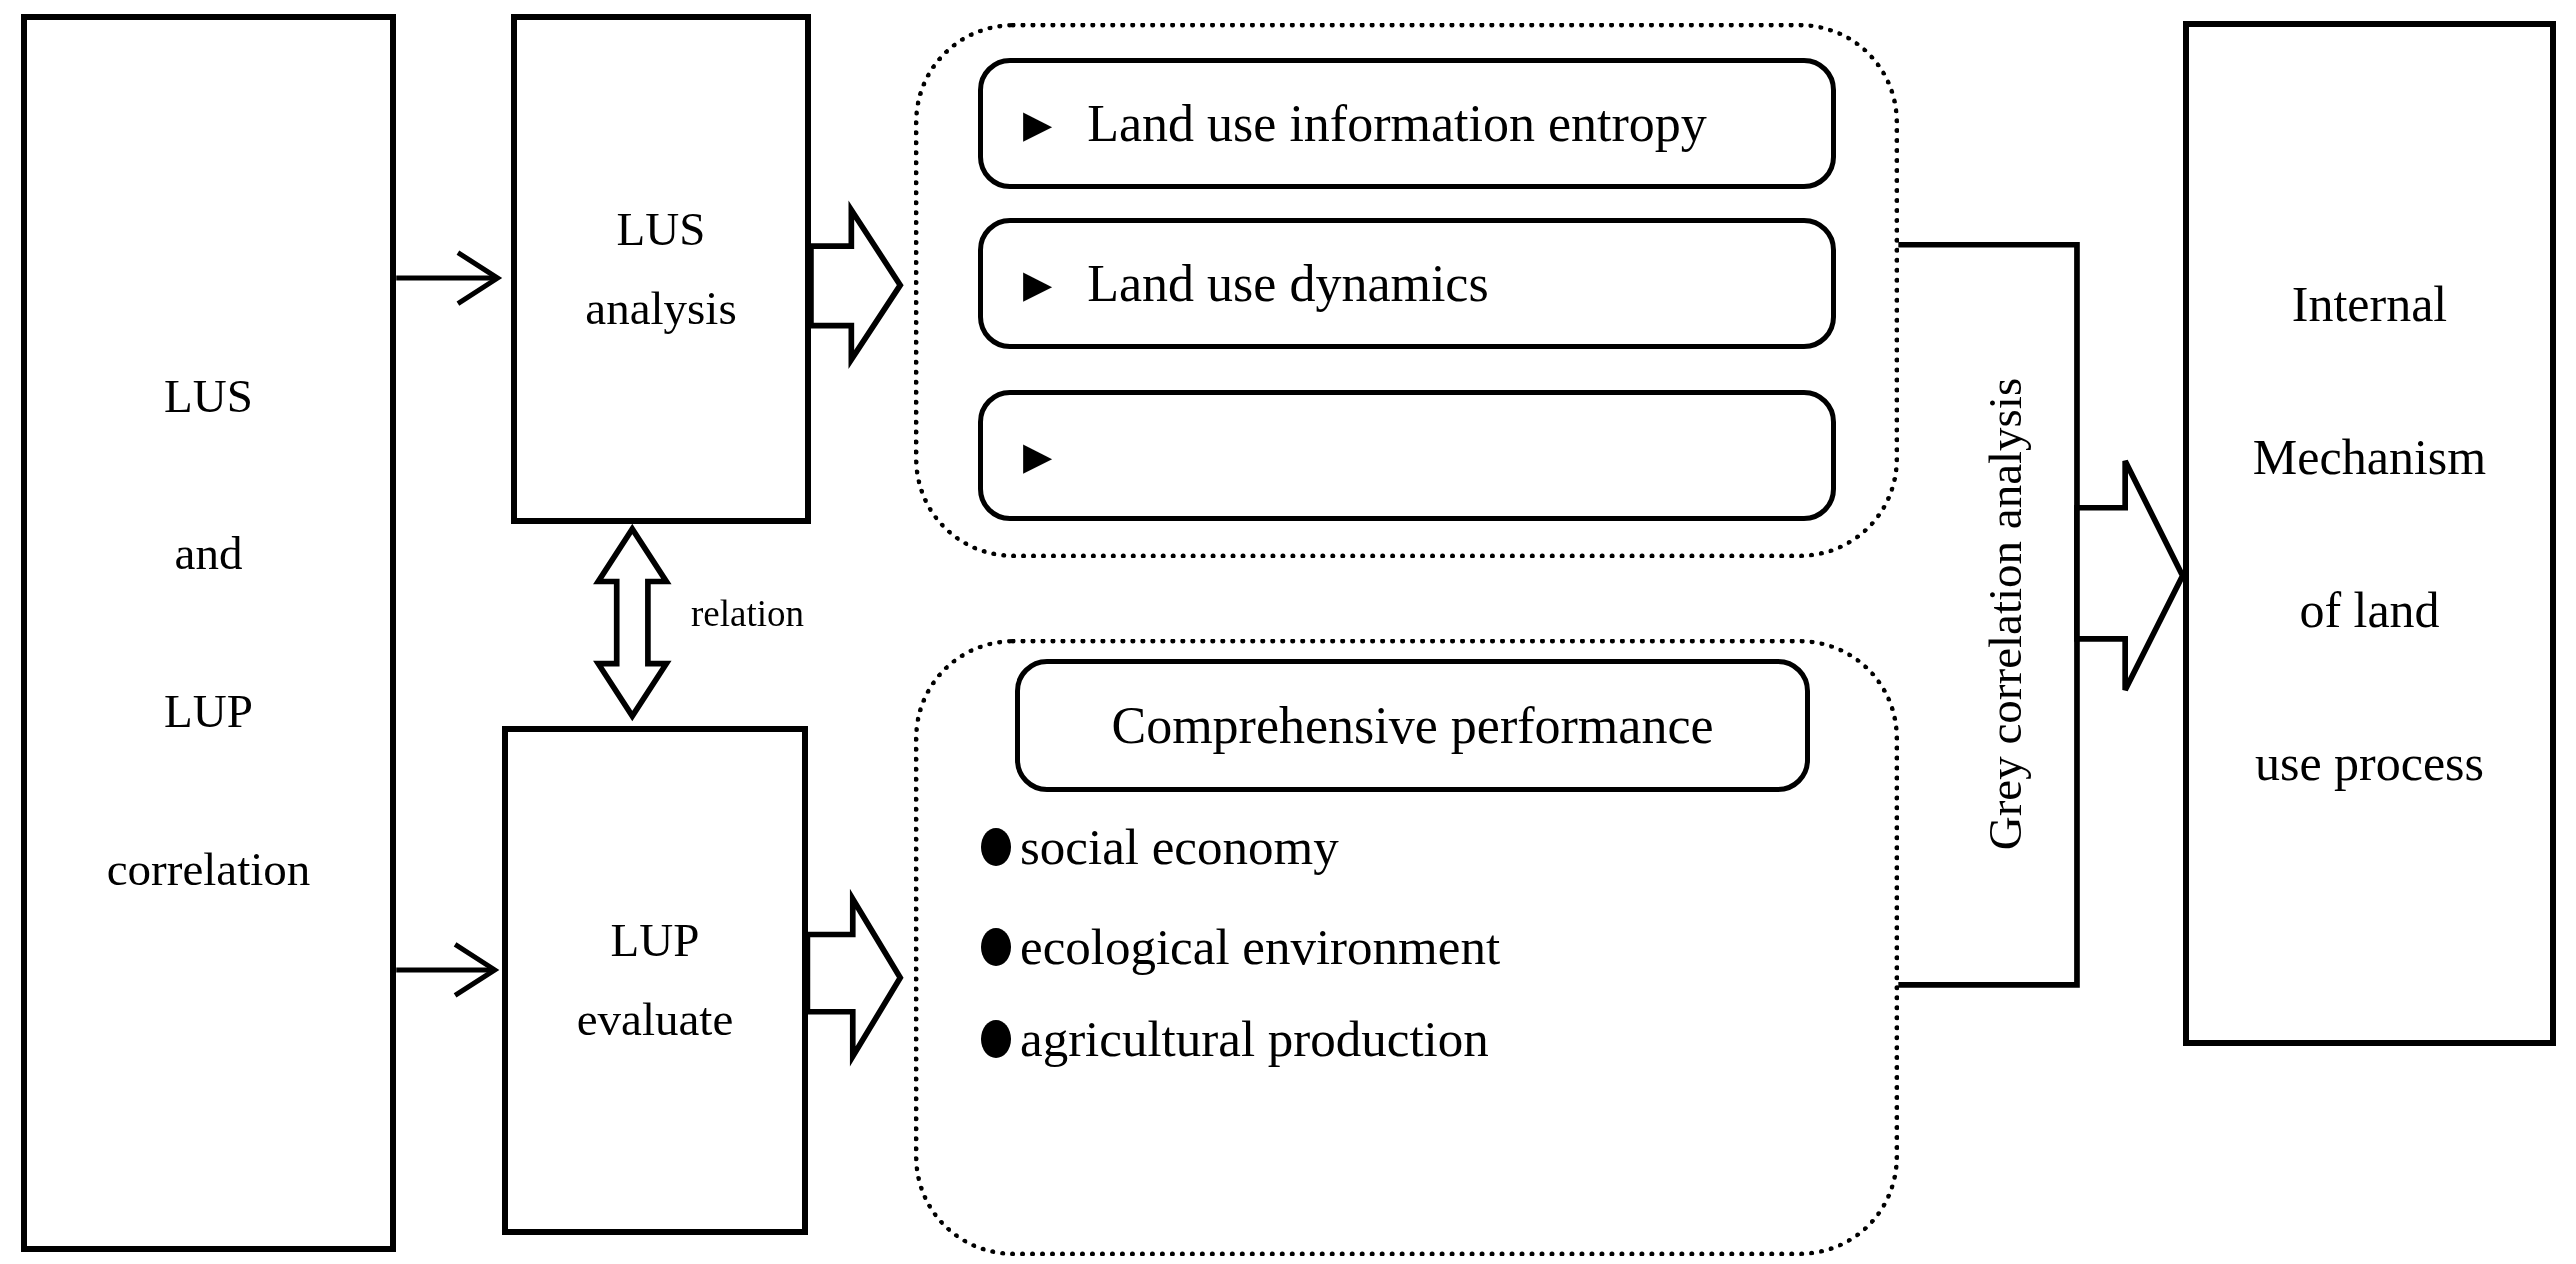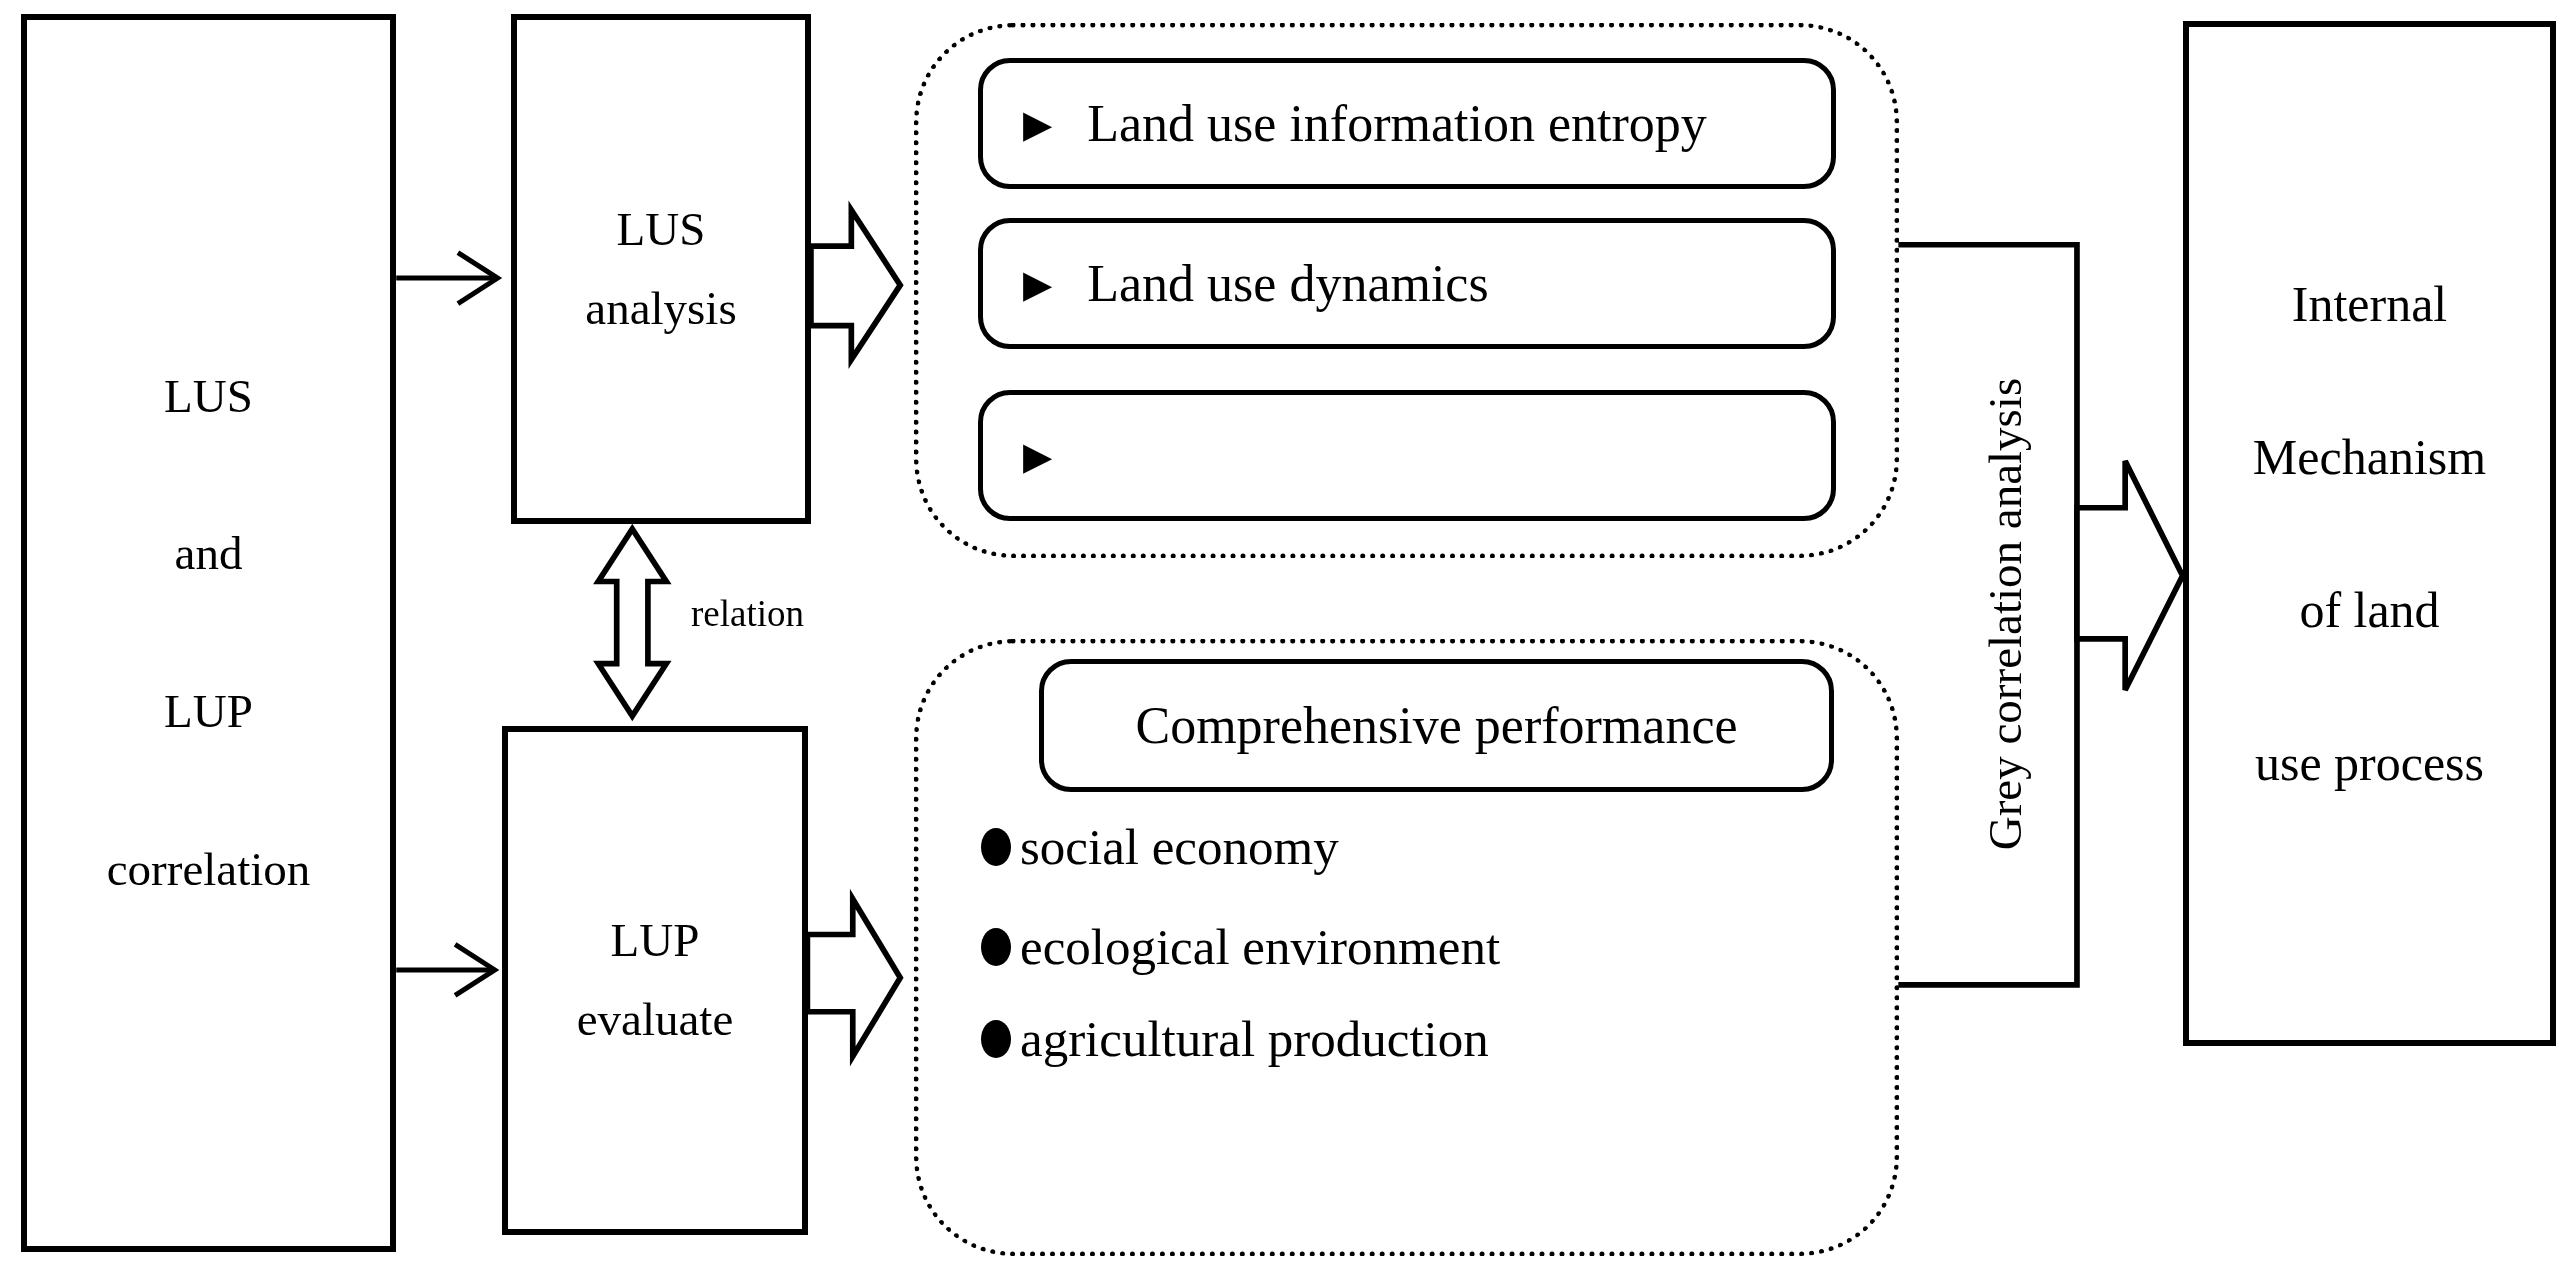--- a/index.html
+++ b/index.html
@@ -32,21 +32,21 @@
   #lup-box{left:502px;top:726px;width:306px;height:509px;gap:27px;font-size:47px;}
   #right-box{left:2183px;top:21px;width:373px;height:1025px;gap:98px;font-size:50px;}
   #relation{left:691px;top:594px;font-size:37px;line-height:1.1;}
   #top-dotted{left:914px;top:23.4px;width:985px;height:535px;}
   #bottom-dotted{left:914px;top:639px;width:985px;height:617px;}
   .out-btn{left:978px;width:858px;height:131px;font-size:52px;padding-left:40px;gap:35px;}
   #out-btn-1{top:58px;}
   #out-btn-2{top:218px;}
   #out-btn-3{top:390px;}
   .tri{font-family:"DejaVu Sans","Liberation Sans",sans-serif;font-size:38px;line-height:1;}
-  #comp-btn{left:1015px;top:659px;width:795px;height:133px;font-size:52px;justify-content:center;margin-left:24px;}
+  #comp-btn{left:1015px;top:659px;width:795px;height:133px;font-size:52px;justify-content:center;}
   .bullet-row{left:981px;height:60px;display:flex;align-items:center;gap:9px;font-size:51px;line-height:1;}
   #bullet-row-1{top:817px;}
   #bullet-row-2{top:917px;}
   #bullet-row-3{top:1009px;}
   #bullet-row-4{top:1111px;}
   .dot{width:30px;height:38px;border-radius:50%;background:var(--line,#000);flex:none;}
   #grey-label{
     left:1686px;top:584px;width:638px;height:60px;
     transform:rotate(-90deg);
     display:flex;align-items:center;justify-content:center;

